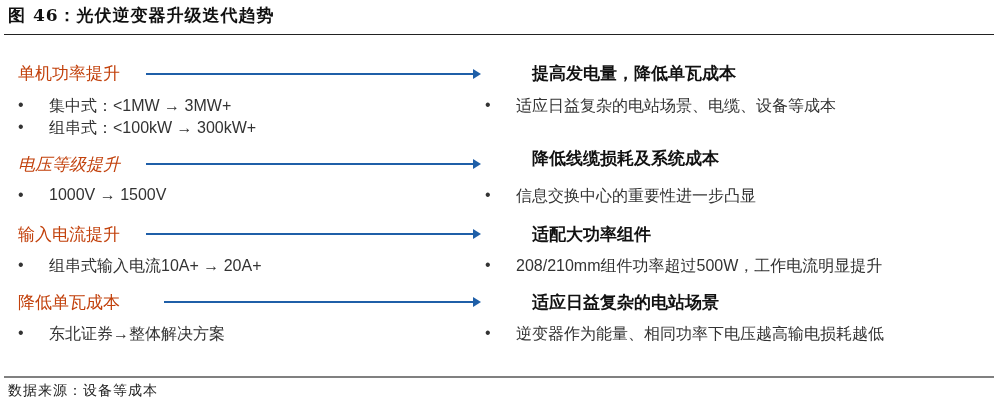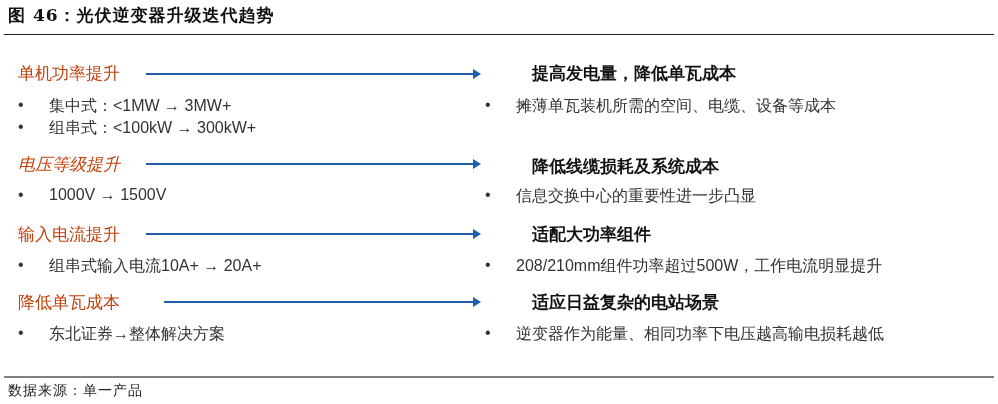--- a/index.html
+++ b/index.html
@@ -36,28 +36,28 @@
   <div class="bullet" style="left:18px; top:96px;">
     <span class="dot">•</span>
     <span class="txt">集中式：&lt;1MW → 3MW+</span>
   </div>
   <div class="bullet" style="left:18px; top:118px;">
     <span class="dot">•</span>
     <span class="txt">组串式：&lt;100kW → 300kW+</span>
   </div>
   <div class="bullet" style="left:485px; top:96px;">
     <span class="dot">•</span>
-    <span class="txt">摊薄单瓦装机所需的空间、电缆、设备等成本</span>
+    <span class="txt">适应日益复杂的电站场景、电缆、设备等成本</span>
   </div>
 </div>
 
 <div>
   <div class="left-head" style="top:153px;font-style:italic;">电压等级提升</div>
   <div class="arrow" style="left:146px; width:328px; top:163px;"></div>
-  <div class="right-head" style="top:155px;">降低线缆损耗及系统成本</div>
+  <div class="right-head" style="top:147px;">降低线缆损耗及系统成本</div>
 
   <div class="bullet" style="left:18px; top:186px;">
     <span class="dot">•</span>
     <span class="txt">1000V → 1500V</span>
   </div>
   <div class="bullet" style="left:485px; top:186px;">
     <span class="dot">•</span>
     <span class="txt">信息交换中心的重要性进一步凸显</span>
   </div>
 </div>
@@ -86,13 +86,13 @@
     <span class="dot">•</span>
     <span class="txt">东北证券→整体解决方案</span>
   </div>
   <div class="bullet" style="left:485px; top:324px;">
     <span class="dot">•</span>
     <span class="txt">逆变器作为能量、相同功率下电压越高输电损耗越低</span>
   </div>
 </div>
 
 <div class="rule-bottom"></div>
-<div class="source">数据来源：单一产品</div>
+<div class="source">数据来源：设备等成本</div>
 
 </body></html>

